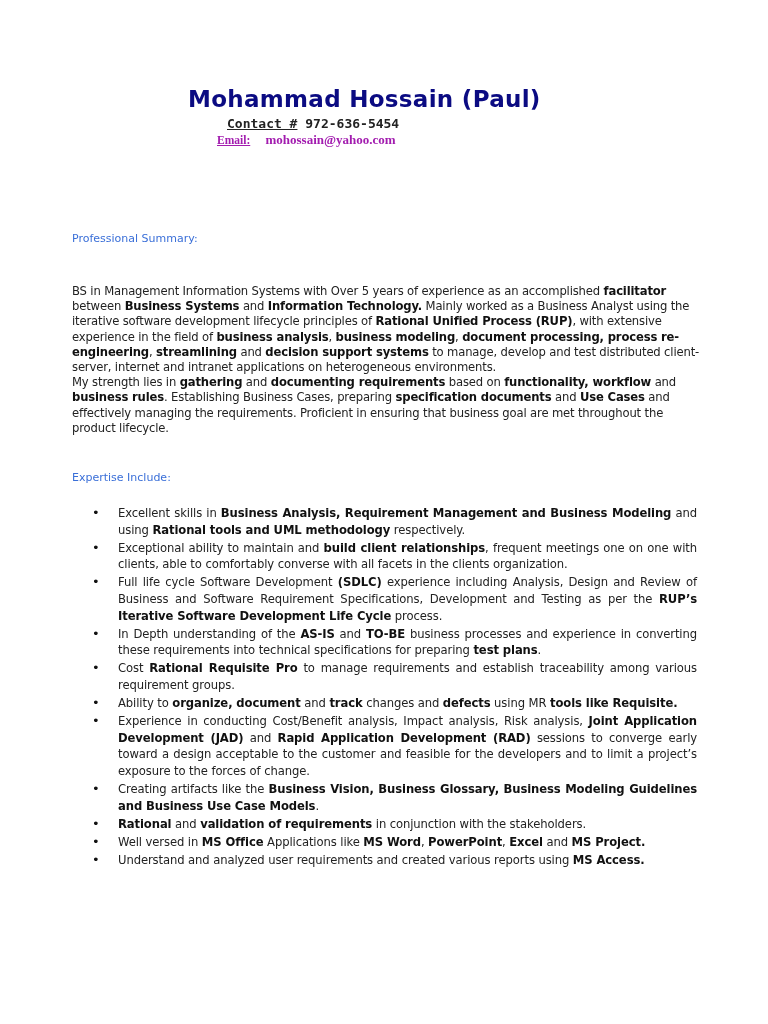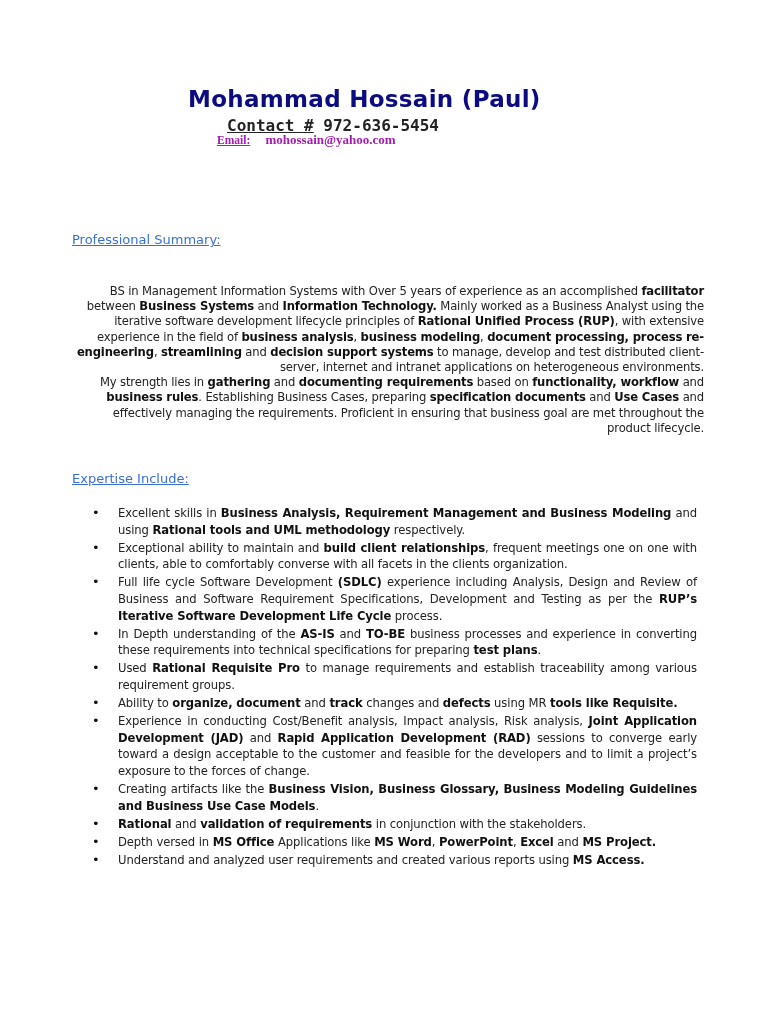--- a/index.html
+++ b/index.html
@@ -5,45 +5,45 @@
     html, body { margin: 0; padding: 0; background: #ffffff; }
     body { width: 768px; height: 1024px; position: relative; overflow: hidden; color: #1a1a1a; }
     .page { position: absolute; left: 0; top: 16px; width: 632px; height: 1024px; }
     .name {
       position: absolute; left: 188px; top: 70px;
       font-family: "DejaVu Sans", sans-serif; font-weight: bold; font-size: 23px;
       color: #0b0b82; letter-spacing: 0.3px; white-space: nowrap;
     }
     .contact {
       position: absolute; left: 227px; top: 100px;
-      font-family: "DejaVu Sans Mono", monospace; font-size: 16px; font-weight: bold; color: #222; white-space: nowrap;
+      font-family: "DejaVu Sans Mono", monospace; font-size: 13px; font-weight: bold; color: #222; white-space: nowrap;
     }
     .contact .lbl { text-decoration: underline; }
     .email {
       position: absolute; left: 217px; top: 116px;
       font-family: "Liberation Serif", serif; font-size: 13px; font-weight: bold; color: #a21caf; white-space: nowrap;
     }
     .email .lbl { text-decoration: underline; font-size: 11.5px; margin-right: 12px; }
     .emp {
       position: absolute; left: 72px; top: 130px;
       font-family: "Liberation Serif", serif; font-size: 14px; color: #222; line-height: 17px;
     }
     .emp .row { white-space: nowrap; }
     .emp .k { display: inline-block; width: 89px; }
     .emp .ind { padding-left: 90px; }
     .h {
       position: absolute; left: 72px;
-      font-family: "DejaVu Sans", sans-serif; font-size: 13px; color: #3a6fd8; white-space: nowrap; text-decoration: underline;
+      font-family: "DejaVu Sans", sans-serif; font-size: 11px; color: #3a6fd8; white-space: nowrap;
     }
     .summary {
       position: absolute; left: 72px; top: 268px; width: 632px;
       font-family: "DejaVu Sans", sans-serif; font-size: 11.6px; line-height: 15.2px; color: #222;
       letter-spacing: -0.15px;
     }
-    .summary p { margin: 0; text-align: right; }
+    .summary p { margin: 0; }
     b { color: #111; }
     ul.exp {
       position: absolute; left: 72px; top: 489px; width: 625px; margin: 0; padding: 0; list-style: none;
       font-family: "DejaVu Sans", sans-serif; font-size: 11.6px; line-height: 16.6px; color: #222;
       letter-spacing: -0.1px;
     }
     ul.exp li { position: relative; padding-left: 46px; text-align: justify; margin-bottom: 1.5px; }
     ul.exp li .bullet { position: absolute; left: 20px; top: 0; font-size: 13px; color: #111; }
   </style>
 </head>
@@ -70,21 +70,21 @@
     <p id="sum-p2"><span>My strength lies in </span><b>gathering</b><span> and </span><b>documenting requirements</b><span> based on </span><b>functionality, workflow</b><span> and </span><b>business rules</b><span>. Establishing Business Cases, preparing </span><b>specification documents</b><span> and </span><b>Use Cases</b><span> and effectively managing the requirements. Proficient in ensuring that business goal are met throughout the product lifecycle.</span></p>
   </div>
 
   <div class="h" style="top:455px;">Expertise Include:</div>
 
   <ul class="exp" id="exp-list">
       <li><span class="bullet">•</span><span>Excellent skills in </span><b>Business Analysis, Requirement Management and Business Modeling</b><span> and using </span><b>Rational tools and UML methodology</b><span> respectively.</span></li>
       <li><span class="bullet">•</span><span>Exceptional ability to maintain and </span><b>build client relationships</b><span>, frequent meetings one on one with clients, able to comfortably converse with all facets in the clients organization.</span></li>
       <li><span class="bullet">•</span><span>Full life cycle Software Development </span><b>(SDLC)</b><span> experience including Analysis, Design and Review of Business and Software Requirement Specifications, Development and Testing as per the </span><b>RUP’s Iterative Software Development Life Cycle</b><span> process.</span></li>
       <li><span class="bullet">•</span><span>In Depth understanding of the </span><b>AS-IS</b><span> and </span><b>TO-BE</b><span> business processes and experience in converting these requirements into technical specifications for preparing </span><b>test plans</b><span>.</span></li>
-      <li><span class="bullet">•</span><span>Used </span><b>Rational Requisite Pro</b><span> to manage requirements and establish traceability among various requirement groups.</span></li>
+      <li><span class="bullet">•</span><span>Cost </span><b>Rational Requisite Pro</b><span> to manage requirements and establish traceability among various requirement groups.</span></li>
       <li><span class="bullet">•</span><span>Ability to </span><b>organize, document</b><span> and </span><b>track</b><span> changes and </span><b>defects</b><span> using MR </span><b>tools like Requisite.</b></li>
       <li><span class="bullet">•</span><span>Experience in conducting Cost/Benefit analysis, Impact analysis, Risk analysis, </span><b>Joint Application Development (JAD)</b><span> and </span><b>Rapid Application Development (RAD)</b><span> sessions to converge early toward a design acceptable to the customer and feasible for the developers and to limit a project’s exposure to the forces of change.</span></li>
       <li><span class="bullet">•</span><span>Creating artifacts like the </span><b>Business Vision, Business Glossary, Business Modeling Guidelines and Business Use Case Models</b><span>.</span></li>
       <li><span class="bullet">•</span><b>Rational</b><span> and </span><b>validation of requirements</b><span> in conjunction with the stakeholders.</span></li>
-      <li><span class="bullet">•</span><span>Depth versed in </span><b>MS Office</b><span> Applications like </span><b>MS Word</b><span>, </span><b>PowerPoint</b><span>, </span><b>Excel</b><span> and </span><b>MS Project.</b></li>
+      <li><span class="bullet">•</span><span>Well versed in </span><b>MS Office</b><span> Applications like </span><b>MS Word</b><span>, </span><b>PowerPoint</b><span>, </span><b>Excel</b><span> and </span><b>MS Project.</b></li>
       <li><span class="bullet">•</span><span>Understand and analyzed user requirements and created various reports using </span><b>MS Access.</b></li>
     </ul>
 </div>
 
 </body></html>

